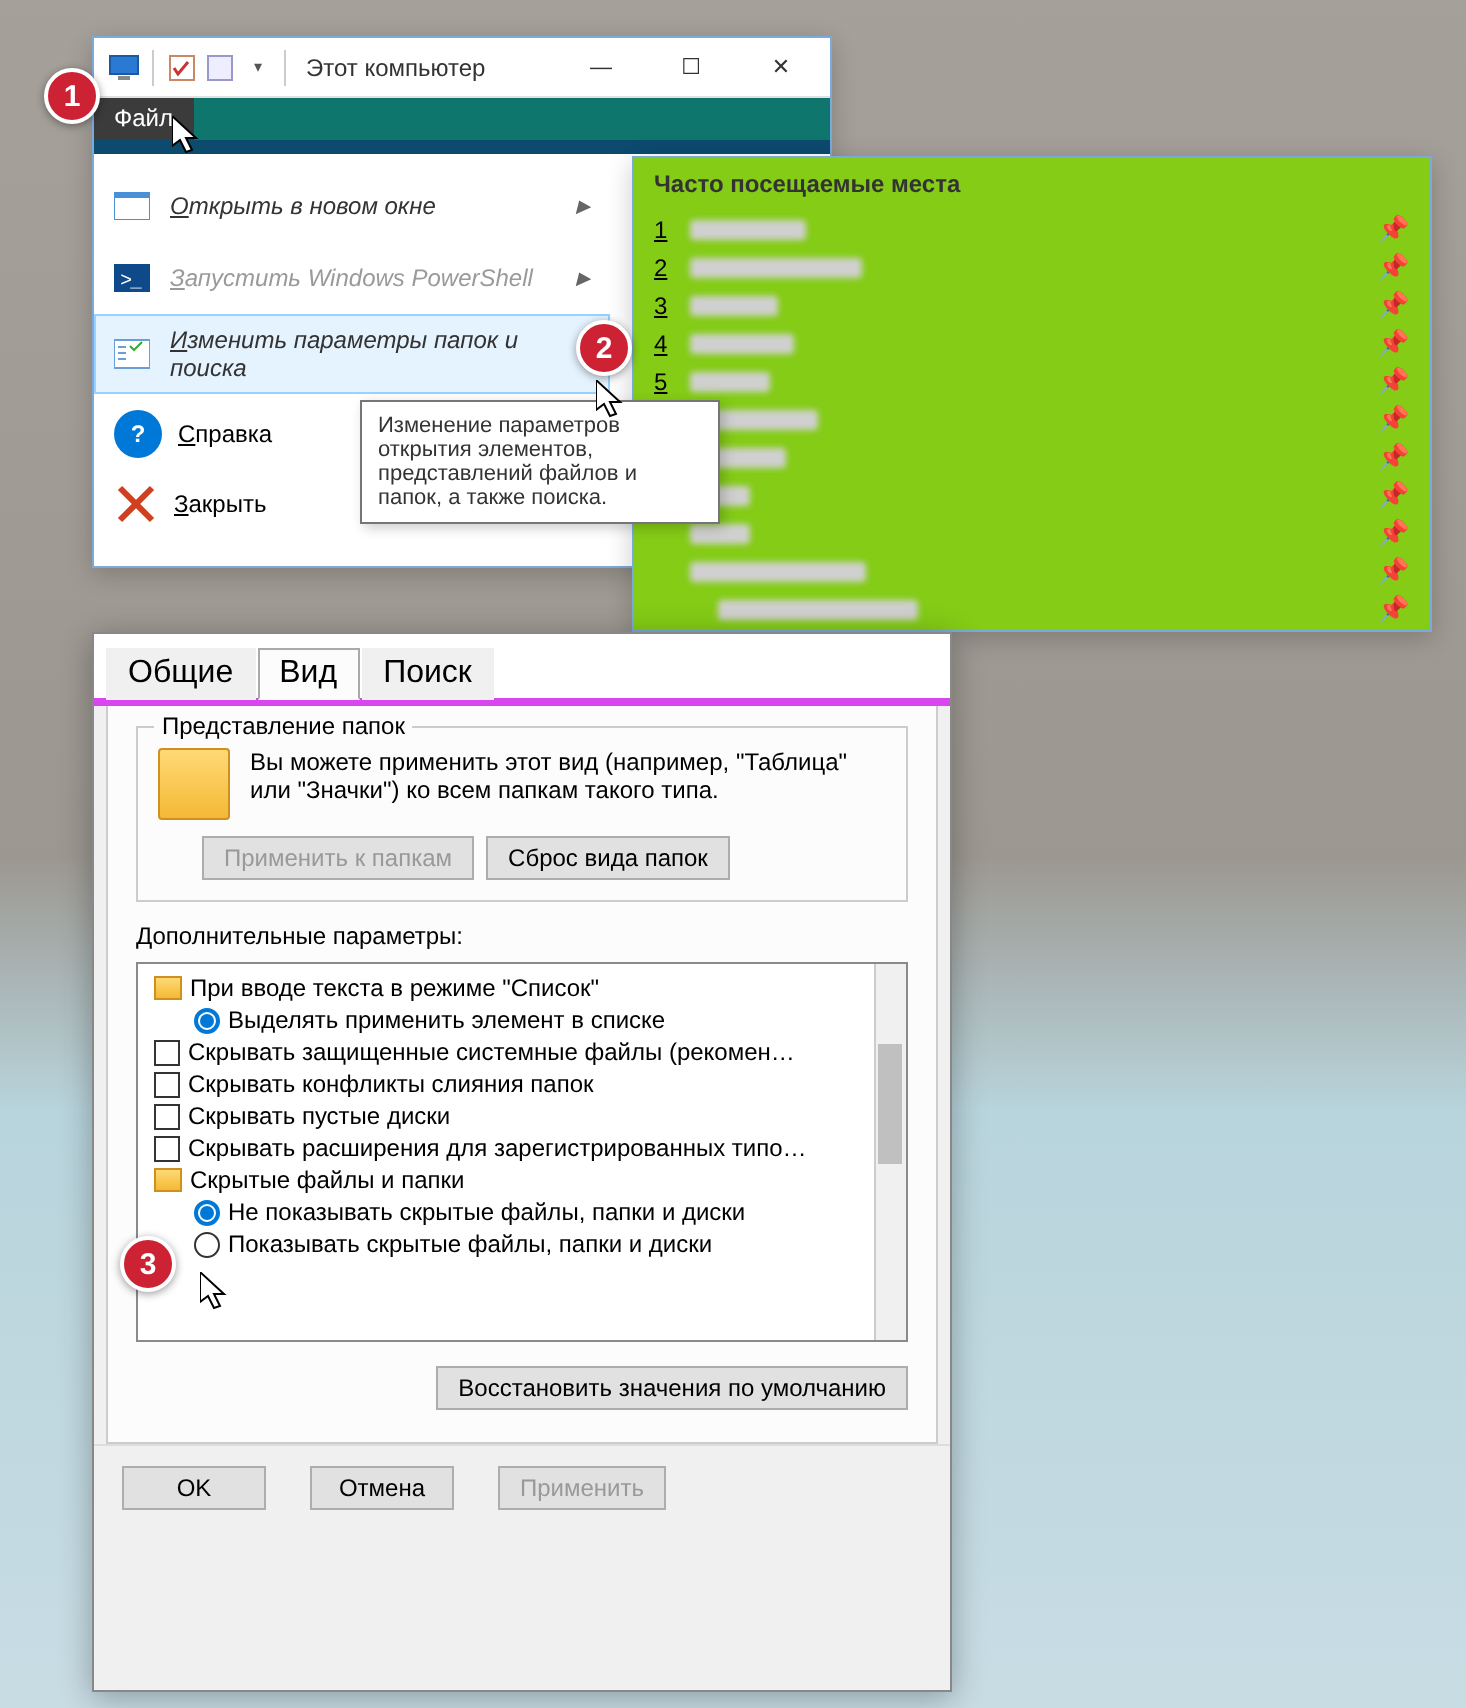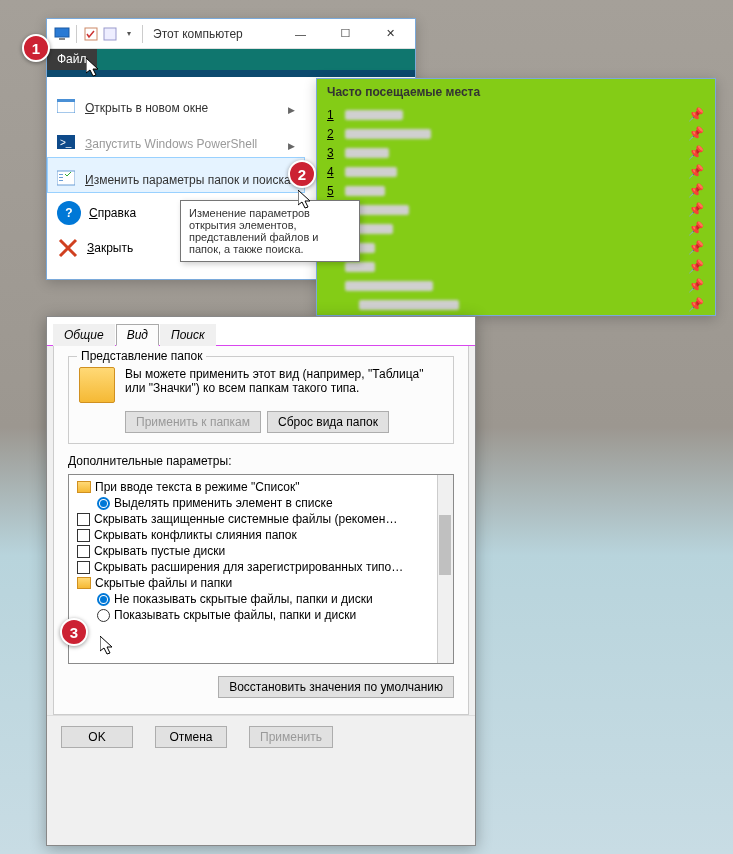--- a/index.html
+++ b/index.html
@@ -13,21 +13,21 @@
 .titlebar .sep { width: 1px; height: 18px; background: #ccc; margin: 0 4px; }
 .titlebar .title { font-size: 12px; color: #333; margin-left: 6px; flex: 1; }
 .titlebar .winbtns { display: flex; }
 .winbtn { width: 45px; height: 28px; display: flex; align-items: center; justify-content: center; font-size: 11px; color: #333; }
 
 .ribbon { background: #0f766e; border-bottom: 7px solid #0c4a6e; }
 .ribbon-tab { display: inline-block; padding: 3px 10px 4px; font-size: 12px; background: #3b3b3b; color: #fff; position: relative; }
 
 .menu-area { display: flex; background: #fff; }
 .menu-left { width: 258px; padding: 8px 0; }
-.menu-item { display: flex; align-items: flex-end; padding: 6px 10px; font-size: 12px; color: #333; position: relative; min-height: 36px; }
+.menu-item { display: flex; align-items: center; padding: 6px 10px; font-size: 12px; color: #333; position: relative; min-height: 36px; font-style: italic; }
 .menu-item.disabled { color: #9a9a9a; }
 .menu-item.highlight { background: #e5f3ff; border: 1px solid #99d1ff; padding: 5px 9px; }
 .menu-item .mi-icon { width: 18px; height: 18px; margin-right: 10px; display: flex; align-items: center; justify-content: center; flex-shrink: 0; }
 .menu-item .mi-text { flex: 1; }
 .menu-item .mi-text u { text-decoration: underline; }
 .menu-item .arrow { font-size: 9px; color: #666; }
 .help-btn, .close-btn { display: flex; align-items: center; gap: 8px; font-size: 12px; }
 .help-icon { width: 24px; height: 24px; border-radius: 50%; background: #0078d7; color: #fff; display: flex; align-items: center; justify-content: center; font-weight: bold; }
 .close-icon { width: 22px; height: 22px; display: flex; align-items: center; justify-content: center; }
 
@@ -37,30 +37,30 @@
 .freq-panel { position: absolute; left: 316px; top: 78px; width: 400px; height: 238px; background: #84cc16; border: 1px solid #7aa9da; padding: 6px 10px; box-shadow: 0 3px 12px rgba(0,0,0,.2); }
 .freq-title { font-size: 12px; font-weight: 600; color: #333; margin-bottom: 6px; }
 .freq-list { }
 .freq-item { display: flex; align-items: center; font-size: 12px; padding: 2px 0; }
 .freq-item .num { text-decoration: underline; width: 14px; }
 .freq-item .blur { background: #d0d0d0; height: 10px; width: 60px; filter: blur(1.5px); margin-left: 4px; border-radius: 2px; }
 .freq-item .pin { margin-left: auto; color: #555; font-size: 13px; }
 
 
 .folder-opts { position: absolute; left: 46px; top: 316px; width: 430px; height: 530px; background: #f0f0f0; border: 1px solid #888; box-shadow: 0 3px 15px rgba(0,0,0,.3); }
-.fo-tabs { display: flex; padding: 6px 6px 0; font-size: 12px; background: #fff; border-bottom: 1px solid #d946ef; font-style: italic; }
+.fo-tabs { display: flex; padding: 6px 6px 0; font-size: 16px; background: #fff; border-bottom: 4px solid #d946ef; }
 .fo-tab { padding: 3px 10px; border: 1px solid transparent; background: #f0f0f0; margin-right: 1px; position: relative; top: 1px; }
 .fo-tab.active { background: #fcfcfc; border: 1px solid #aaa; border-bottom: 1px solid #fcfcfc; }
 .fo-body { padding: 10px 14px; background: #fcfcfc; margin: 0 6px; border: 1px solid #ccc; border-top: none; }
 .fo-group { border: 1px solid #ccc; padding: 10px; margin-bottom: 10px; position: relative; }
 .fo-group-label { position: absolute; top: -8px; left: 8px; background: #fcfcfc; padding: 0 4px; font-size: 12px; }
 .fo-row { display: flex; gap: 10px; align-items: flex-start; }
 .fo-folder-icon { width: 36px; height: 36px; background: linear-gradient(#ffd976,#f5b935); border: 1px solid #d09020; border-radius: 2px; flex-shrink: 0; }
 .fo-desc { font-size: 12px; flex: 1; }
-.fo-btns { display: flex; gap: 6px; margin-top: 8px; margin-left: 46px; }
+.fo-btns { display: flex; gap: 6px; margin-top: 8px; margin-left: 22px; }
 .fo-btn { padding: 3px 10px; font-size: 12px; border: 1px solid #adadad; background: #e1e1e1; min-width: 100px; text-align: center; }
 .fo-btn:disabled, .fo-btn.disabled { color: #999; }
 
 .fo-section-label { font-size: 12px; margin: 6px 0; }
 .fo-tree { border: 1px solid #8a8a8a; background: #fff; height: 190px; overflow: hidden; padding: 4px; font-size: 12px; position: relative; }
 .tree-node { display: flex; align-items: center; padding: 1px 0; }
 .tree-node .ind { display: inline-block; }
 .tree-icon { width: 14px; height: 12px; background: linear-gradient(#ffd976,#f5b935); border: 1px solid #d09020; margin-right: 4px; flex-shrink: 0; }
 .tree-radio, .tree-check { width: 13px; height: 13px; margin-right: 4px; flex-shrink: 0; }
 .tree-radio { border: 1px solid #333; border-radius: 50%; display: inline-flex; align-items: center; justify-content: center; }

